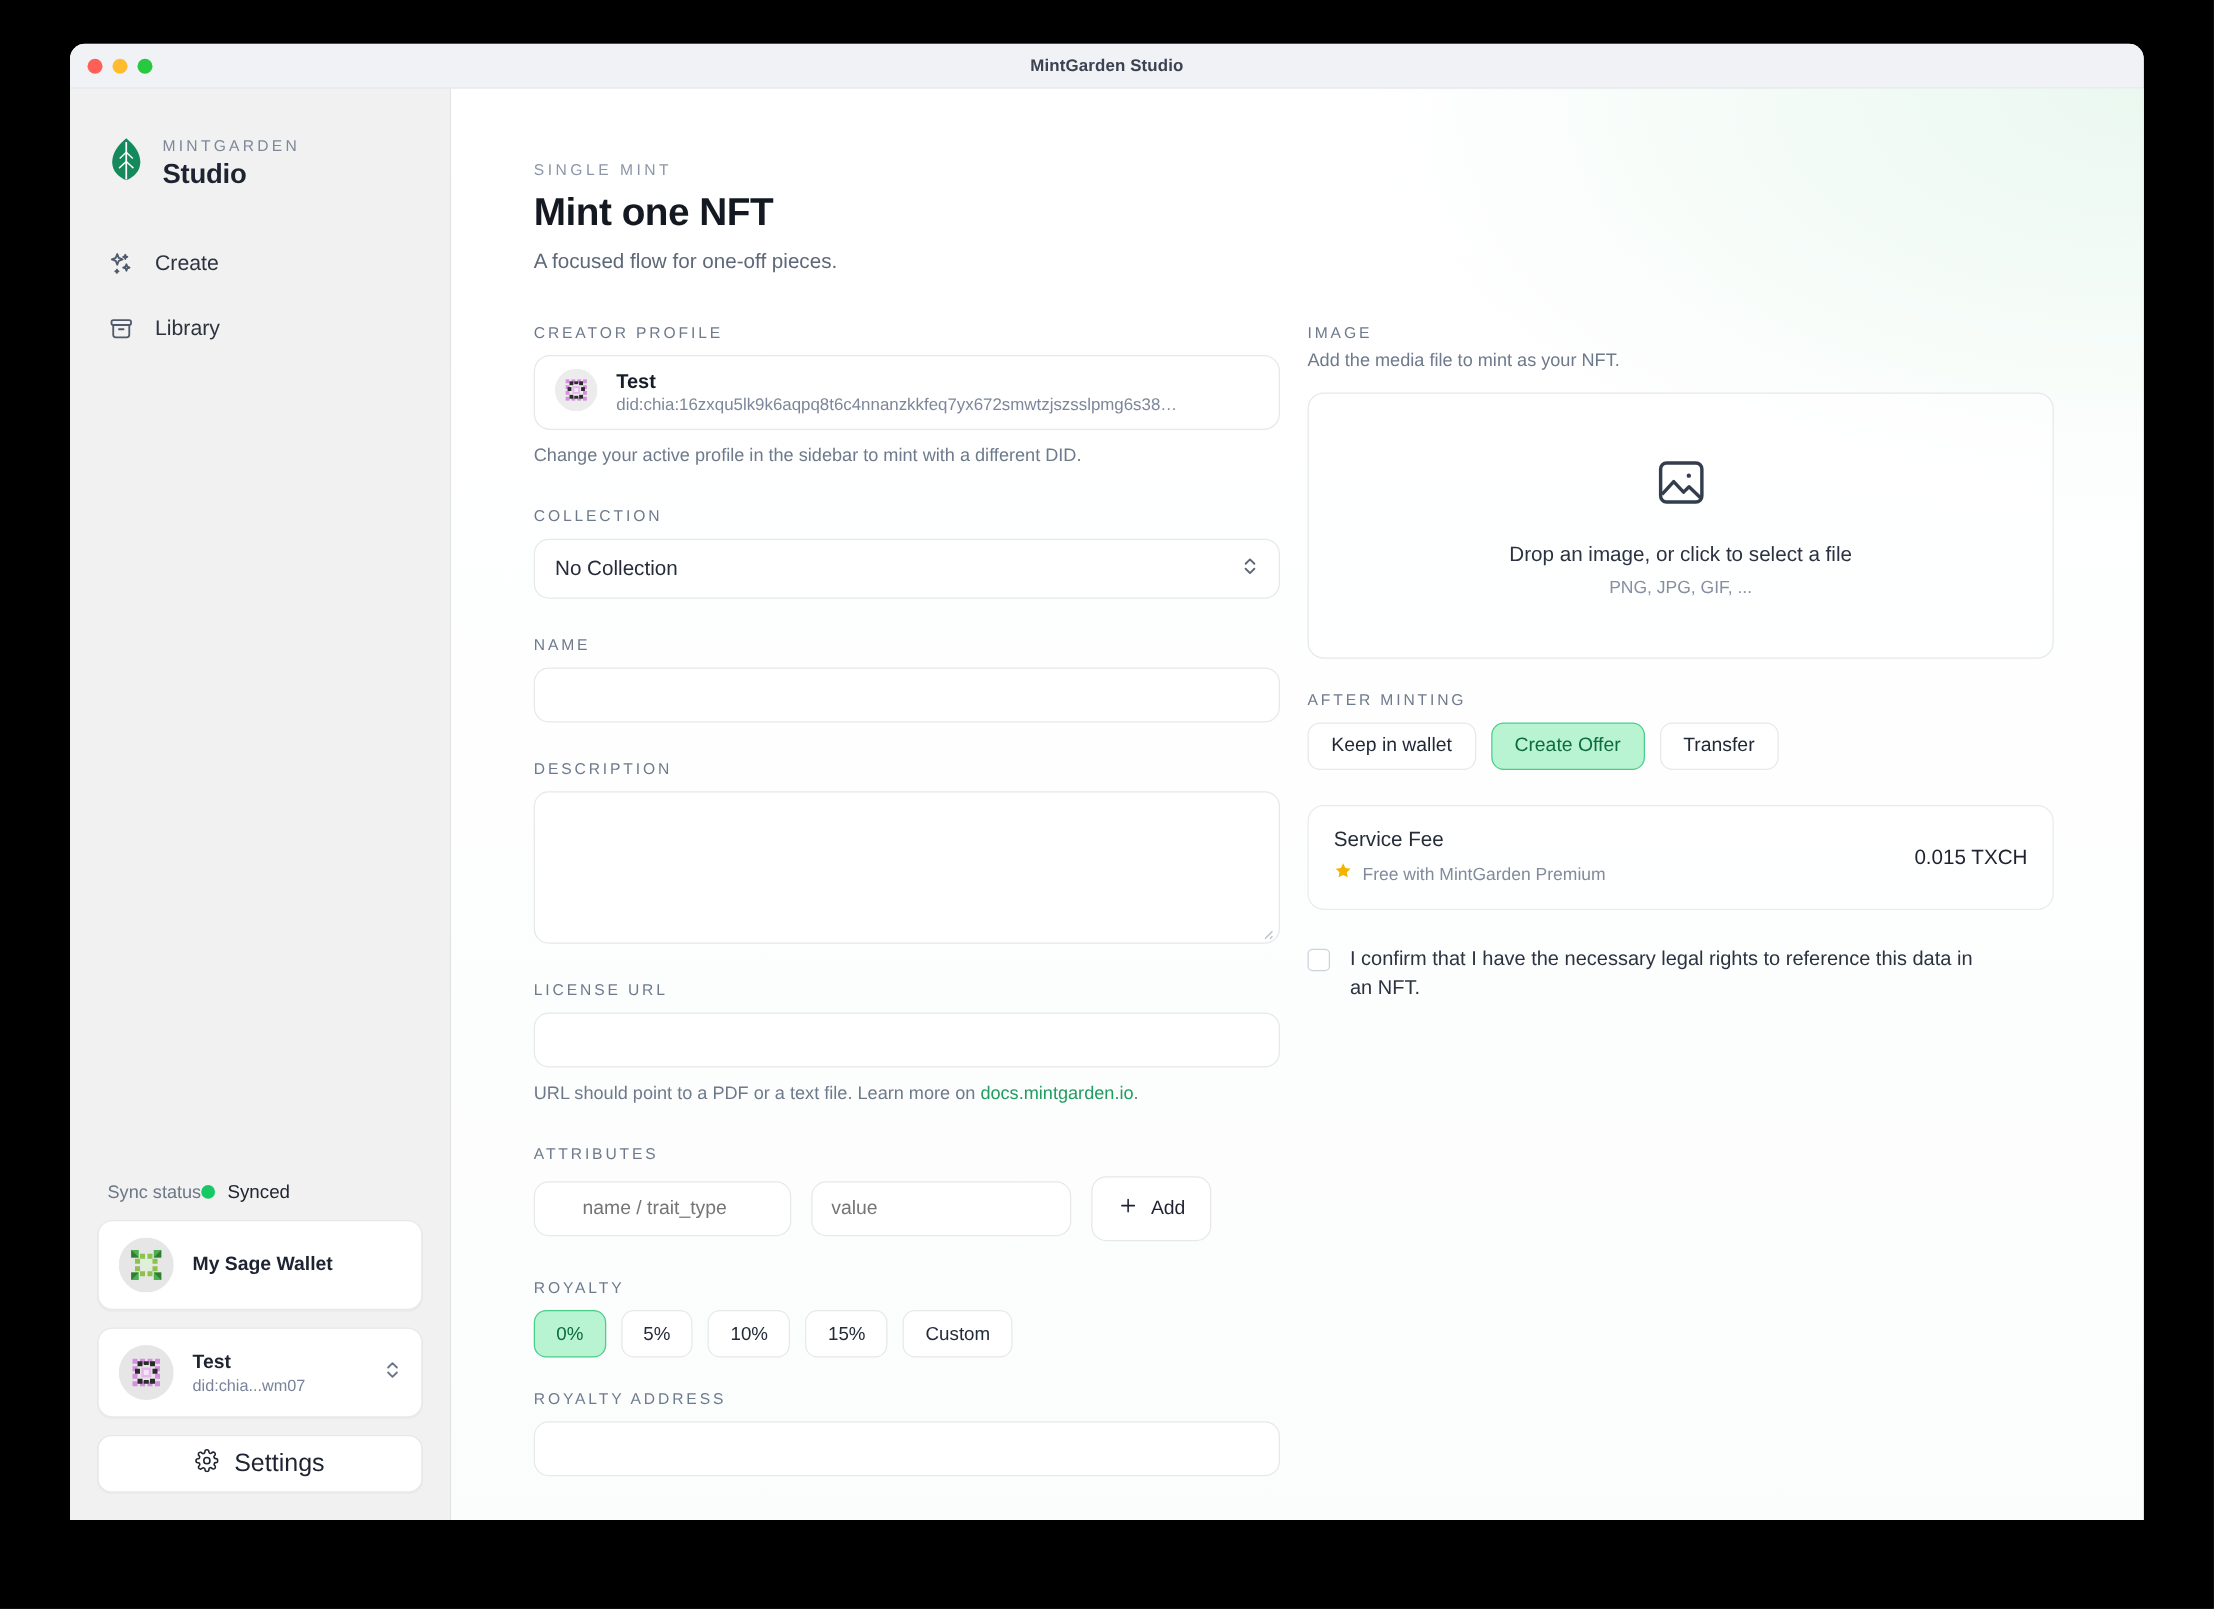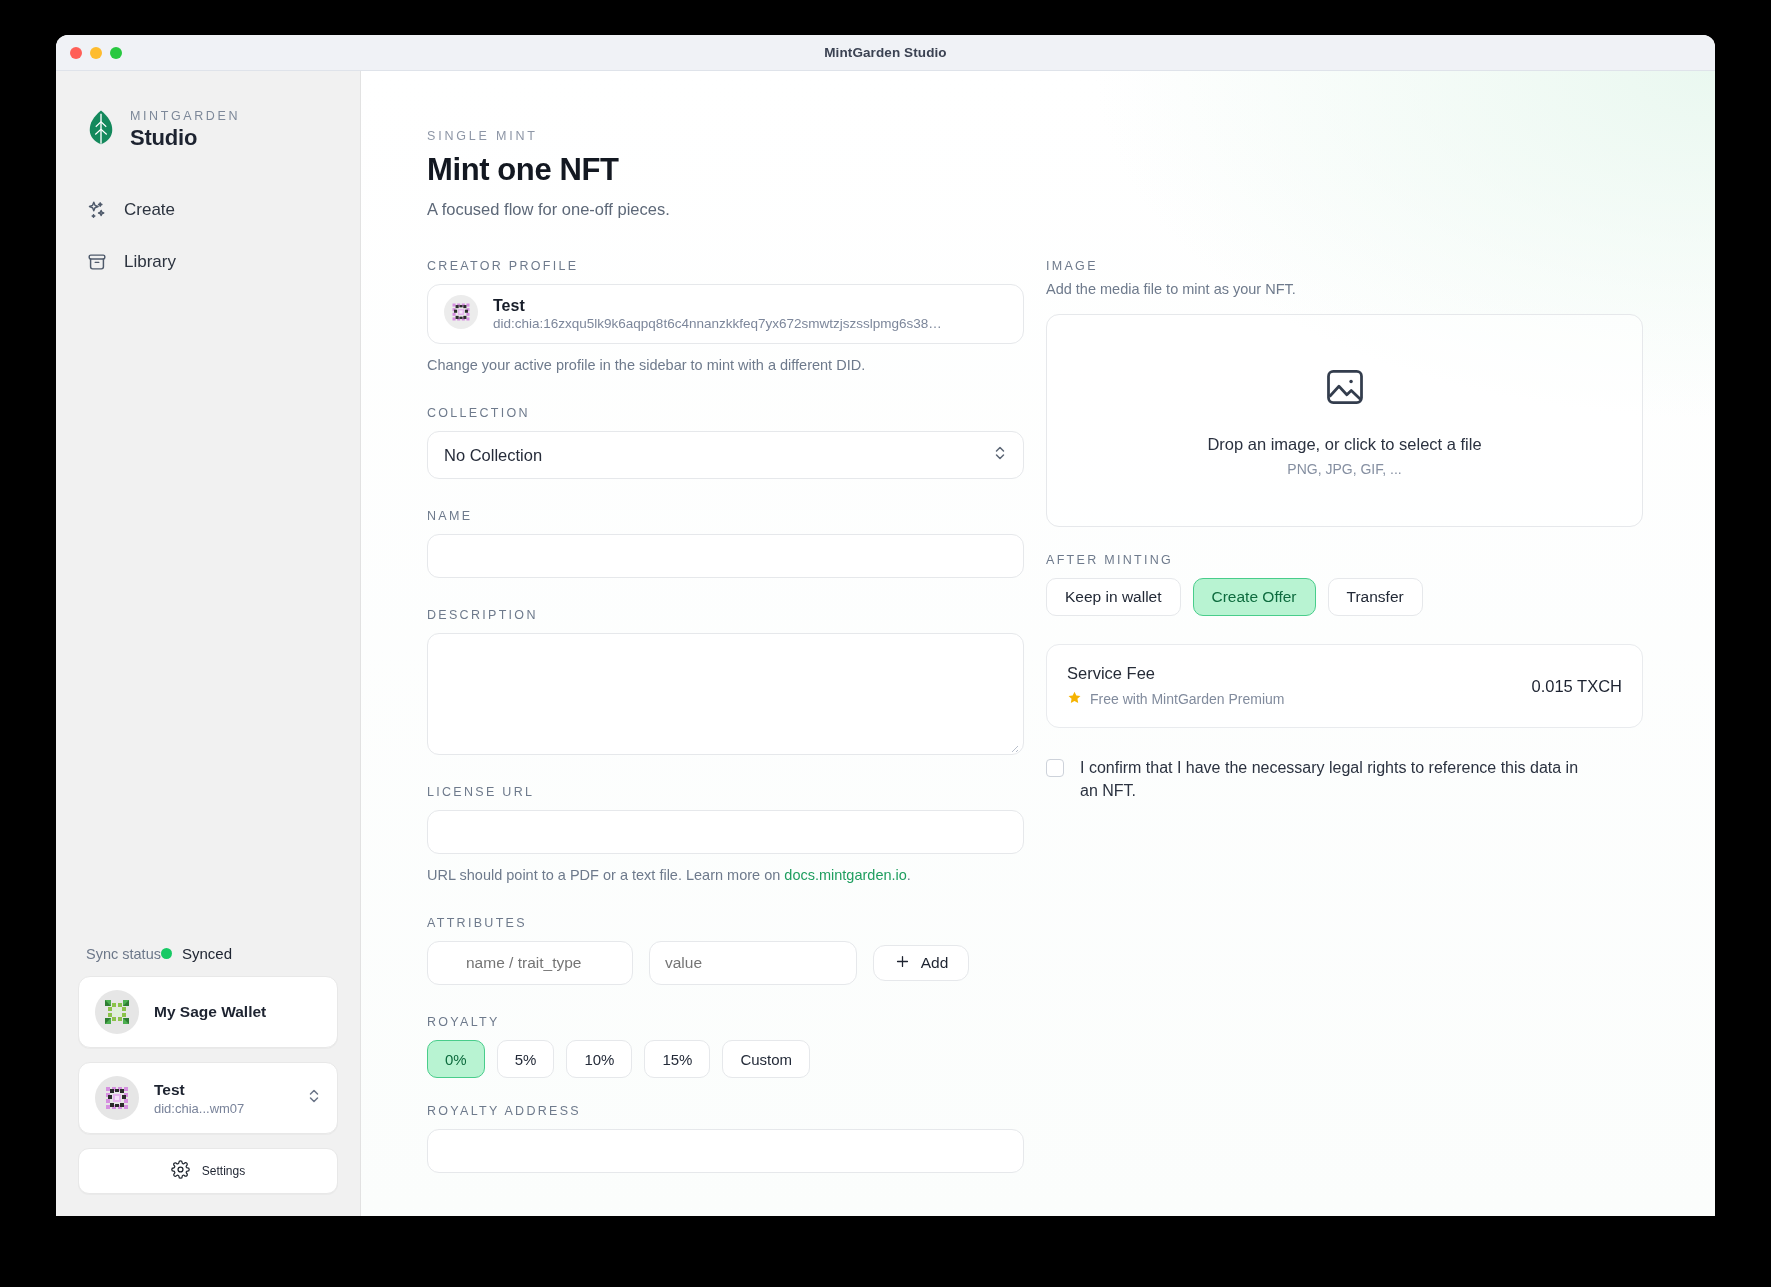--- a/index.html
+++ b/index.html
@@ -88,21 +88,21 @@
   .card-title { font-size: 15.5px; font-weight: bold; color: #1d2330; }
   .card-sub { font-size: 13px; color: #79839a; margin-top: 2px; }
   .updown { color: #6b7588; flex: 0 0 auto; }
 
   #settings-btn {
     background: #ffffff; border: 1px solid #e8e8e8; border-radius: 11px;
     height: 46px; width: 100%;
     display: flex; align-items: center; justify-content: center; gap: 12px;
     cursor: pointer; box-shadow: 0 1px 1px rgba(16,24,40,0.03);
   }
-  #settings-label { font-size: 12px; color: #1d2330; }
+  #settings-label { font-size: 20px; color: #1d2330; }
 
   
   #main {
     flex: 1 1 auto;
     background:
       radial-gradient(1000px 560px at 100% 0%, #eaf8f0 0%, rgba(247,252,249,0) 62%),
       linear-gradient(180deg,#ffffff 0%, #fbfdfc 100%);
     padding: 58px 66px 0 66px;
     overflow: hidden;
     position: relative;
@@ -161,21 +161,21 @@
   #resize-grip {
     position: absolute; right: 4px; bottom: 3px; width: 12px; height: 12px;
     color: #b9c0cc;
   }
 
   
   #attr-row { display: flex; gap: 16px; align-items: center; }
   #attr-name { flex: 0 0 206px; padding-left: 38px; }
   #attr-value { flex: 0 0 208px; }
   #attr-add {
-    flex: 0 0 96px; height: 36px; background: #fff;
+    flex: 0 0 96px; height: 52px; background: #fff;
     border: 1px solid #e6e8eb; border-radius: 12px;
     display: flex; align-items: center; justify-content: center; gap: 10px;
     font-size: 15.5px; color: #1d2330; cursor: pointer;
   }
 
   
   #royalty-row { display: flex; gap: 12px; }
   .pill {
     height: 38px; padding: 0 17px; border-radius: 10px;
     border: 1px solid #e6e8eb; background: #fff;

